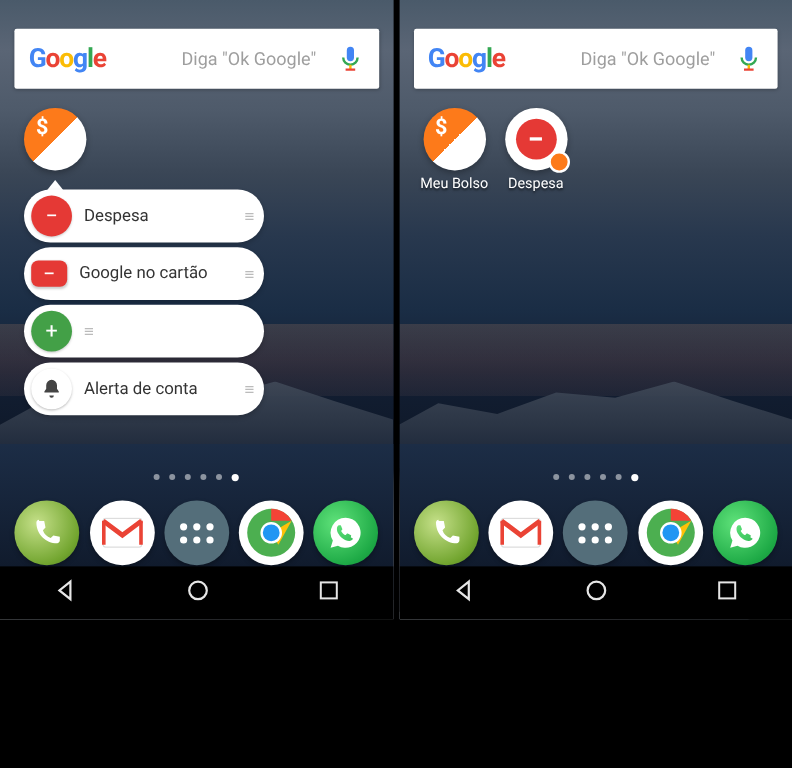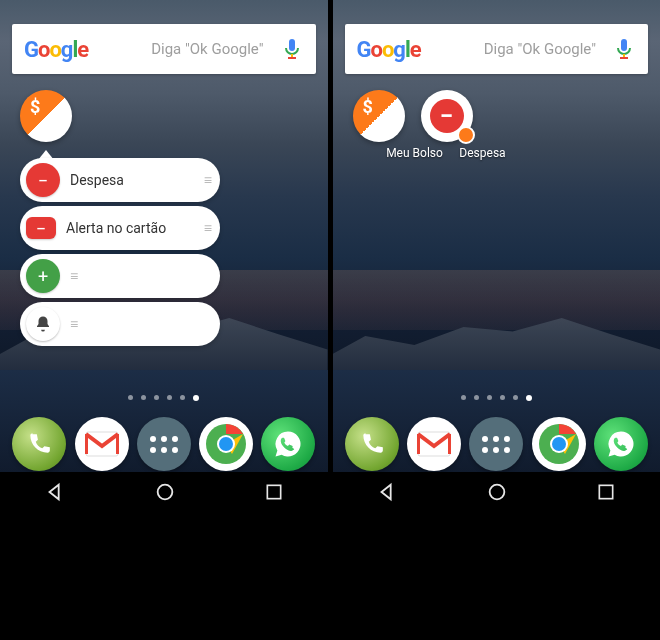--- a/index.html
+++ b/index.html
@@ -84,21 +84,20 @@
     background: linear-gradient(135deg, #fd7a1a 0 50%, #fff 50% 100%);
     overflow: hidden;
   }
   .meubolso-icon .dollar { position:absolute; top:6px; left:10px; font-weight:bold; font-size:18px; }
   .icon-label {
     position: absolute;
     color: #fff; font-size: 12px;
     text-align: center;
     text-shadow: 0 1px 2px rgba(0,0,0,.6);
     width: 70px;
-    margin-left: 36px;
   }
 
   
   .popup-tail {
     position: absolute;
     width: 0; height: 0;
     border-left: 8px solid transparent;
     border-right: 8px solid transparent;
     border-bottom: 10px solid #fff;
   }
@@ -201,33 +200,34 @@
 
   <div class="popup-tail" style="top:150px; left:38px;"></div>
   <div class="popup" style="top:158px;">
     <div class="popup-item">
       <span class="pi-icon" style="background:#e53935">−</span>
       <span class="pi-label">Despesa</span>
       <span class="pi-drag">≡</span>
     </div>
     <div class="popup-item">
       <span class="pi-icon" style="background:#e53935; border-radius:6px; width:30px; height:22px;">−</span>
-      <span class="pi-label">Alerta no cartão</span>
+      <span class="pi-label">Google no cartão</span>
       <span class="pi-drag">≡</span>
     </div>
     <div class="popup-item">
       <span class="pi-icon" style="background:#43a047">+</span>
       <span class="pi-drag">≡</span>
     </div>
     <div class="popup-item">
       <span class="pi-icon" style="background:#fff; color:#444; box-shadow:0 1px 2px rgba(0,0,0,.25)">
         <svg width="18" height="18" viewBox="0 0 24 24">
             <path fill="#444" d="M12 2a6 6 0 0 0-6 6v4l-2 3v1h16v-1l-2-3V8a6 6 0 0 0-6-6zm0 20a2.5 2.5 0 0 0 2.5-2.5h-5A2.5 2.5 0 0 0 12 22z"></path>
           </svg>
       </span>
+      <span class="pi-label">Alerta de conta</span>
       <span class="pi-drag">≡</span>
     </div>
   </div>
 
   <div class="dots">
     <span></span>
       <span></span>
       <span></span>
       <span></span>
       <span></span>

